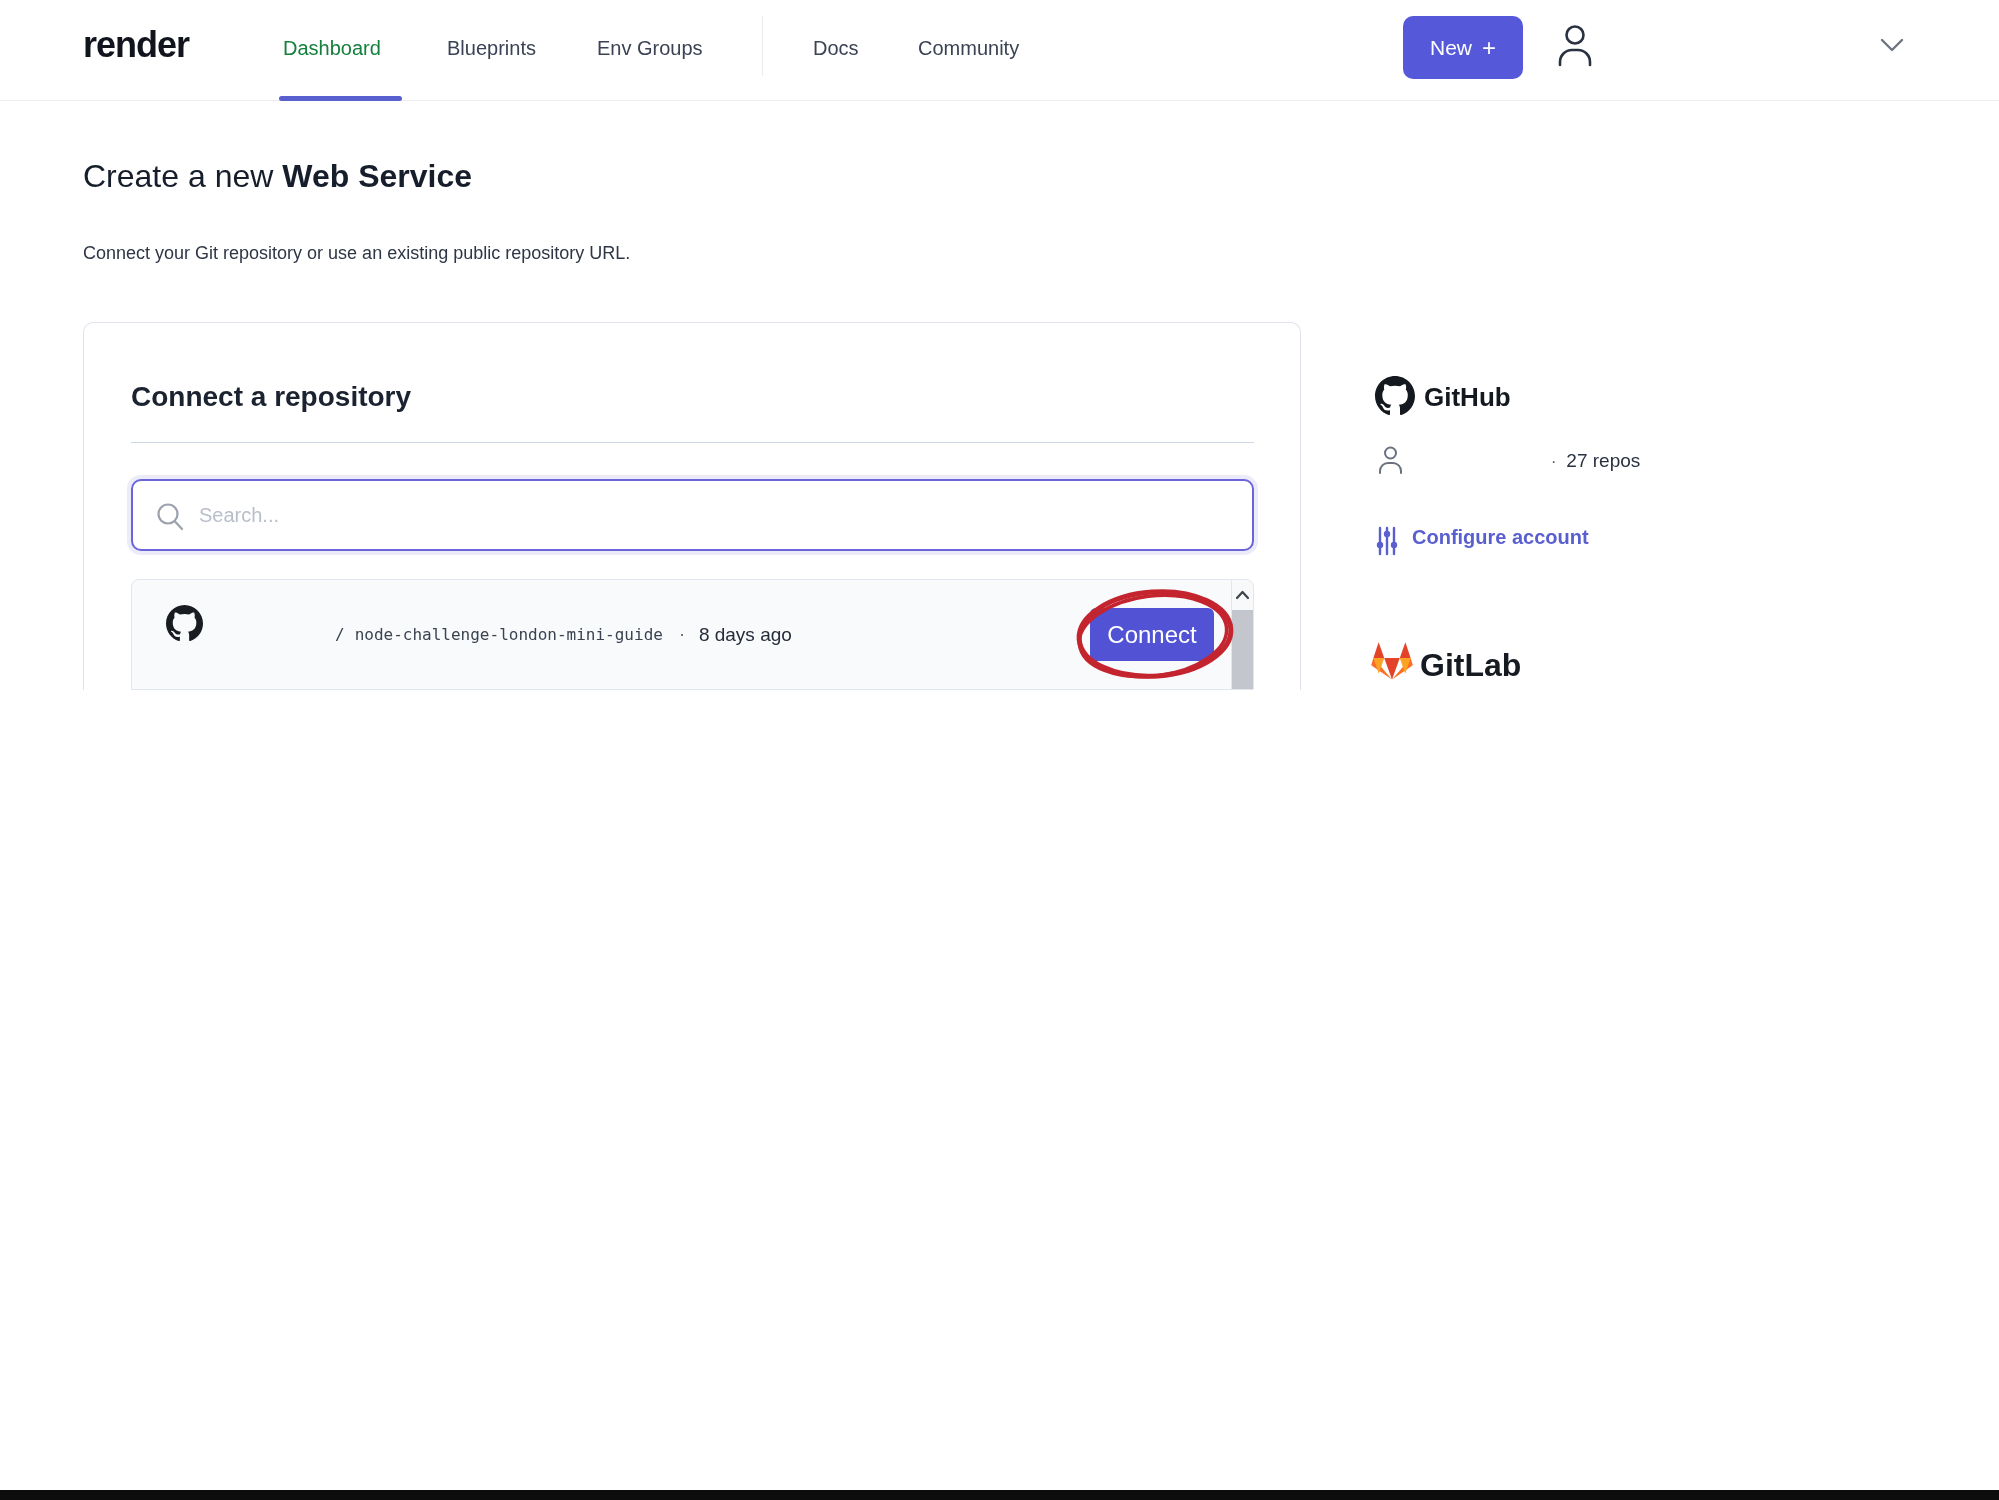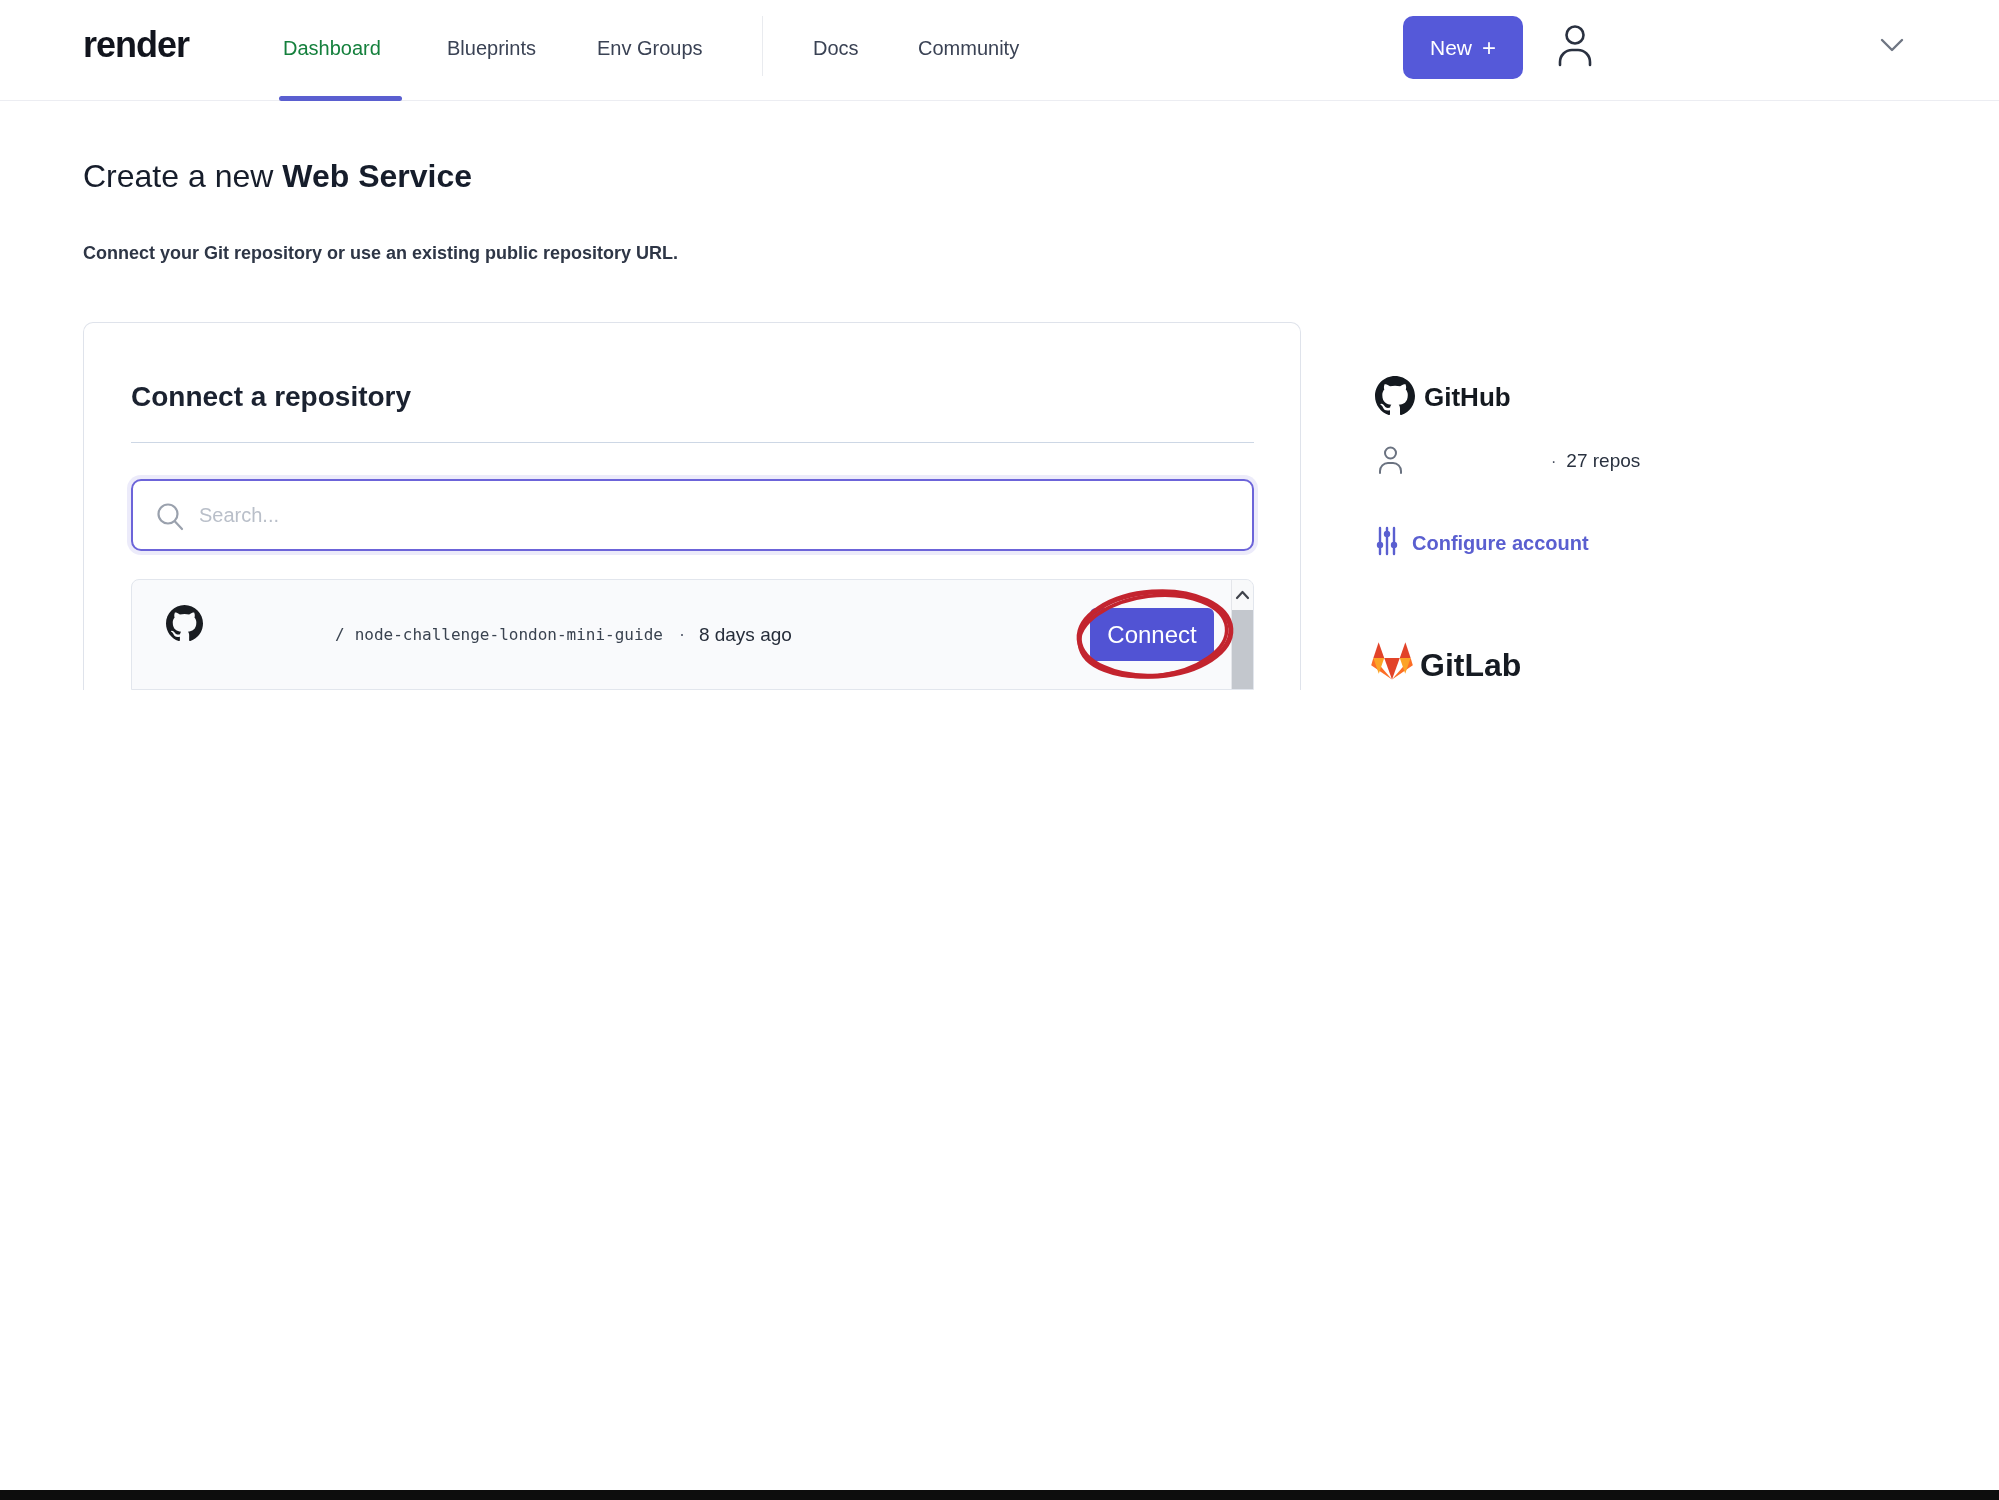--- a/index.html
+++ b/index.html
@@ -23,21 +23,21 @@
              font-size:21px; font-family:inherit; display:flex; align-items:center;
              justify-content:center; gap:10px; cursor:pointer; }
   .new-btn .plus { font-size:24px; font-weight:400; }
   .avatar-btn { position:absolute; left:1550px; top:20px; width:50px; height:54px;
                 background:none; border:none; cursor:pointer; }
   .chev-btn { position:absolute; left:1872px; top:30px; width:40px; height:32px;
               background:none; border:none; cursor:pointer; }
   
   .page-title { position:absolute; left:83px; top:158px; font-size:32px; color:#161d2b; font-weight:400; }
   .page-title .bold { font-weight:700; margin-left:9px; }
-  .page-subtitle { position:absolute; left:83px; top:243px; font-size:18px; color:#2e3646; font-weight:700; }
+  .page-subtitle { position:absolute; left:83px; top:243px; font-size:18px; color:#2e3646; font-weight:400; }
   
   .card { position:absolute; left:83px; top:322px; width:1218px; height:368px;
           background:#fff; border:1px solid #dfe3eb; border-bottom:none;
           border-radius:10px 10px 0 0; }
   .card-header { position:absolute; left:47px; top:58px; font-size:28px; font-weight:700; color:#1b2230; }
   .card-divider { position:absolute; left:47px; top:119px; width:1123px; height:1px; background:#cdd7e5; }
   .search-wrap { position:absolute; left:47px; top:156px; width:1123px; height:72px;
                  border:2px solid #6c64d9; border-radius:10px; background:#fff;
                  box-shadow:0 0 0 4px rgba(108,100,217,0.13); }
   .search-wrap svg { position:absolute; left:22px; top:19px; }
@@ -63,21 +63,21 @@
                border:none; cursor:pointer; display:flex; align-items:center; justify-content:center;
                border-radius:0 8px 0 0; }
   .scroll-thumb { position:absolute; left:0; top:30px; width:21px; height:79px; background:#c3c7cd; cursor:grab; }
   .annot { position:absolute; left:938px; top:4px; width:170px; height:104px; pointer-events:none; }
   
   .sb-gh-icon { position:absolute; left:1375px; top:376px; }
   .sb-gh-title { position:absolute; left:1424px; top:382px; font-size:26px; font-weight:700; color:#14191f; }
   .sb-user-icon { position:absolute; left:1377px; top:445px; }
   .sb-repos { position:absolute; left:1551px; top:450px; font-size:19px; color:#2a3240; }
   .sb-repos .bullet { margin-right:10px; font-size:16px; color:#4a5160; }
-  .sb-config { position:absolute; left:1376px; top:526px; display:flex; align-items:center; gap:14px; cursor:pointer; }
+  .sb-config { position:absolute; left:1376px; top:526px; display:flex; gap:14px; cursor:pointer; }
   .sb-config-label { font-size:20px; font-weight:600; color:#5a5fd0; }
   .sb-gl-icon { position:absolute; left:1371px; top:641px; }
   .sb-gl-title { position:absolute; left:1420px; top:647px; font-size:32px; font-weight:700; color:#161b22; }
   
   .bottom-bar { position:absolute; left:0; top:1490px; width:1999px; height:10px; background:#0d0d0d; }
 </style>
 </head>
 <body>
 
 <div class="stage">

